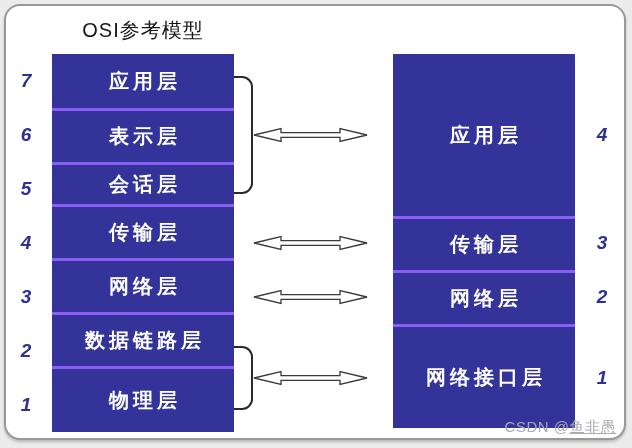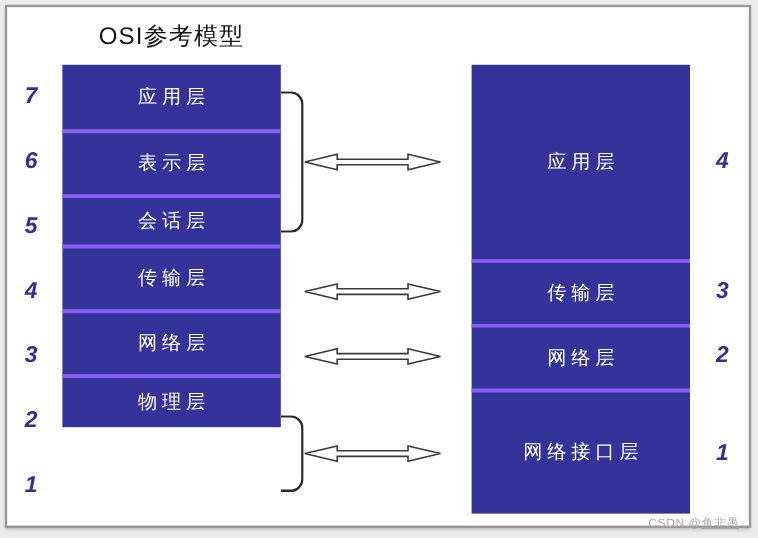--- a/index.html
+++ b/index.html
@@ -11,42 +11,42 @@
     position:relative;
     width:632px;height:448px;
     background:var(--page-bg,#ececec);
     overflow:hidden;
   }
   .card{
     position:absolute;
     left:4px;top:4px;right:6px;bottom:8px;
     background:#ffffff;
     border:2px solid var(--card-border,#999);
-    border-radius:0;
+    border-radius:16px;
     box-shadow:0 2px 3px rgba(0,0,0,.22);
   }
   .model-title{
     position:absolute;top:11px;height:24px;width:182px;
     text-align:center;
     font-size:20px;letter-spacing:1px;
     color:var(--title-text,#161616);
   }
   .osi-title{left:46px;}
   .tcp-title{left:387px;}
   .column{
     position:absolute;top:48px;width:182px;
   }
   .osi-column{left:46px;}
   .tcp-column{left:387px;}
   .layer-box{
     box-sizing:border-box;
     background:var(--layer-fill,#333399);
     color:var(--layer-text,#fff);
     display:flex;align-items:center;justify-content:center;
-    font-size:16px;font-weight:400;
+    font-size:20px;font-weight:700;
     letter-spacing:4px;padding-left:4px;
   }
   .layer-box + .layer-box{border-top:3px solid #8b5cf6;}
   .num-col{position:absolute;top:48px;width:28px;}
   .osi-nums{left:6px;}
   .tcp-nums{left:582px;}
   .num-cell{
     display:flex;align-items:center;justify-content:center;
     font-size:19px;font-weight:700;font-style:italic;
     color:var(--number-text,#2f2f96);
@@ -54,22 +54,22 @@
   .bracket{
     position:absolute;left:228px;width:19px;
     box-sizing:border-box;
     border:2px solid var(--bracket-stroke,#2a2a2a);
     border-left:none;
     border-radius:0 11px 11px 0;
     background:transparent;
   }
   .arrow-svg{position:absolute;left:248px;width:113px;height:14px;overflow:visible;}
   .watermark{
-    position:absolute;right:8px;top:423px;
-    font-size:10px;letter-spacing:.5px;
+    position:absolute;right:8px;top:412px;
+    font-size:15px;letter-spacing:.5px;
     color:var(--watermark,#a9aab2);
     z-index:5;white-space:nowrap;
   }
   .watermark .wm-name{text-decoration:underline;color:inherit;}
 </style>
 </head>
 <body>
 
 <div class="stage" style="--page-bg: #ececec; --card-border: #999999; --layer-fill: #333399; --layer-text: #ffffff; --number-text: #2f2f96; --title-text: #161616; --bracket-stroke: #2a2a2a; --watermark: #a9aab2;">
   <div class="card">
@@ -86,21 +86,22 @@
         <div class="num-cell" style="height: 54px;">2</div>
         <div class="num-cell" style="height: 54px;">1</div>
       </div>
 
     <div class="column osi-column" id="osi-column">
         <div class="layer-box" style="height: 54px;">应用层</div>
         <div class="layer-box" style="height: 54px;">表示层</div>
         <div class="layer-box" style="height: 42px;">会话层</div>
         <div class="layer-box" style="height: 54px;">传输层</div>
         <div class="layer-box" style="height: 54px;">网络层</div>
-        <div class="layer-box" style="height: 44px;">物理层</div>
+        <div class="layer-box" style="height: 54px;">数据链路层</div>
+        <div class="layer-box" style="height: 66px;">物理层</div>
       </div>
 
     <div class="column tcp-column" id="tcp-column">
         <div class="layer-box" style="height: 162px;">应用层</div>
         <div class="layer-box" style="height: 54px;">传输层</div>
         <div class="layer-box" style="height: 54px;">网络层</div>
         <div class="layer-box" style="height: 104px;">网络接口层</div>
       </div>
 
     <div class="num-col tcp-nums" id="tcp-nums">

